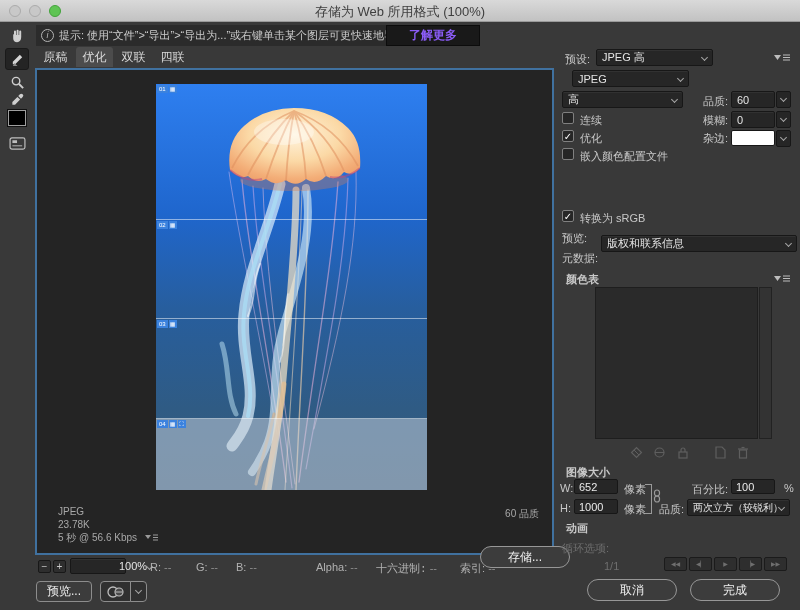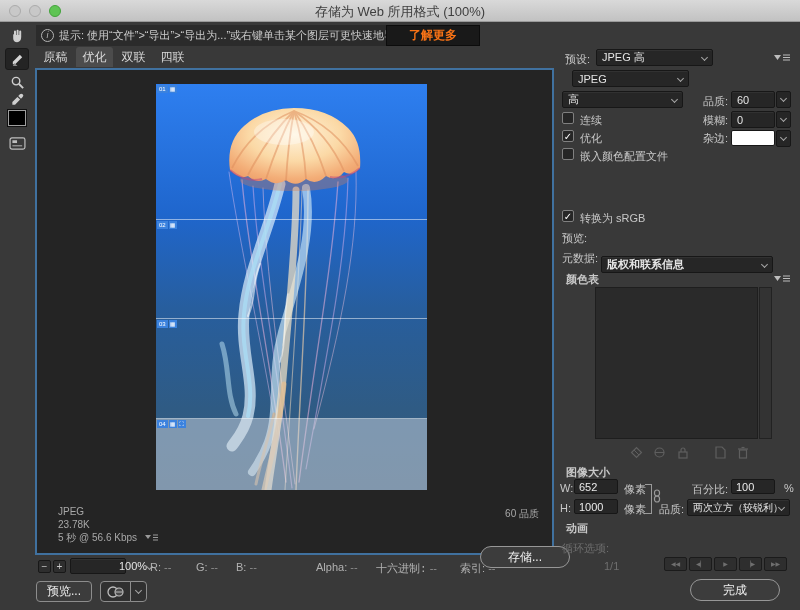--- a/index.html
+++ b/index.html
@@ -18,21 +18,21 @@
   .swatch{position:absolute;left:8px;top:110px;width:18px;height:16px;background:#000;
     border:1px solid #9f9f9f;box-shadow:0 0 0 1px #111;}
 
   
   .tipbar{position:absolute;left:36px;top:25px;width:444px;height:21px;background:#2b2b2b;
     display:flex;align-items:center;color:#cdcdcd;font-size:11px;}
   .infoicon{width:13px;height:13px;border:1px solid #b5b5b5;border-radius:50%;color:#b5b5b5;
     font-size:9px;line-height:11px;text-align:center;margin:0 5px 0 5px;flex:0 0 13px;font-style:italic;}
   .tiptext{white-space:nowrap;overflow:hidden;}
   .learnmore{position:absolute;right:0;top:0;width:94px;height:21px;background:#191919;
-    border:1px solid #0c0c0c;color:#f97316;font-size:12px;font-weight:bold;
+    border:1px solid #0c0c0c;color:#8b5cf6;font-size:12px;font-weight:bold;
     display:flex;align-items:center;justify-content:center;}
 
   
   .tabs{position:absolute;left:37px;top:47px;height:20px;display:flex;}
   .tab{min-width:37px;padding:0 6px;height:20px;line-height:20px;text-align:center;
     color:#d8d8d8;font-size:12px;margin-right:2px;border-radius:3px 3px 0 0;}
   .tab.sel{background:#4c4c4c;}
 
   
   .preview{position:absolute;left:36px;top:69px;width:517px;height:485px;background:#242424;
@@ -261,20 +261,21 @@
     <svg width="17" height="14" viewBox="0 0 17 14">
         <circle cx="6" cy="7" r="5" fill="none" stroke="#bdbdbd" stroke-width="1.3"></circle>
         <circle cx="12" cy="7" r="4" fill="#4a4a4a" stroke="#bdbdbd" stroke-width="1.2"></circle>
         <line x1="8.5" y1="7" x2="15.5" y2="7" stroke="#bdbdbd"></line>
       </svg>
   </div>
   <div class="btn" style="left:130px;top:581px;width:17px;border-radius:0 4px 4px 0;background:#303030;">
     <span class="chev" style="margin:0 0 2px 0;"></span>
   </div>
   <div class="pill" style="left:480px;top:546px;width:90px;">存储...</div>
+  <div class="pill" style="left:587px;top:579px;width:90px;">取消</div>
   <div class="pill" style="left:690px;top:579px;width:90px;">完成</div>
 
   <div class="lbl" style="left:565px;top:52px;">预设:</div>
   <div class="dd" style="left:596px;top:49px;width:117px;">
     <span>JPEG 高</span>
       <span class="chev"></span>
   </div>
   <div class="pmenu" style="left:774px;top:53px;">
     <svg width="16" height="9" viewBox="0 0 16 9">
         <polygon points="0,2 7,2 3.5,7" fill="#bdbdbd"></polygon>
@@ -321,21 +322,21 @@
 
   <div class="chk" style="left:562px;top:148px;"></div>
   <div class="lbl" style="left:580px;top:149px;">嵌入颜色配置文件</div>
 
   <div class="chk" style="left:562px;top:210px;">✓</div>
   <div class="lbl" style="left:580px;top:211px;">转换为 sRGB</div>
 
   <div class="lbl" style="left:562px;top:231px;">预览:</div>
 
   <div class="lbl" style="left:562px;top:251px;">元数据:</div>
-  <div class="dd" style="left:601px;top:256px;width:172px;font-weight:bold;">
+  <div class="dd" style="left:601px;top:235px;width:196px;">
     <span>版权和联系信息</span>
       <span class="chev"></span>
   </div>
 
   <div class="lbl" style="left:566px;top:272px;font-weight:bold;">颜色表</div>
   <div class="pmenu" style="left:774px;top:274px;">
     <svg width="16" height="9" viewBox="0 0 16 9">
         <polygon points="0,2 7,2 3.5,7" fill="#bdbdbd"></polygon>
         <line x1="9" y1="2" x2="16" y2="2" stroke="#bdbdbd"></line>
         <line x1="9" y1="4.5" x2="16" y2="4.5" stroke="#bdbdbd"></line>

